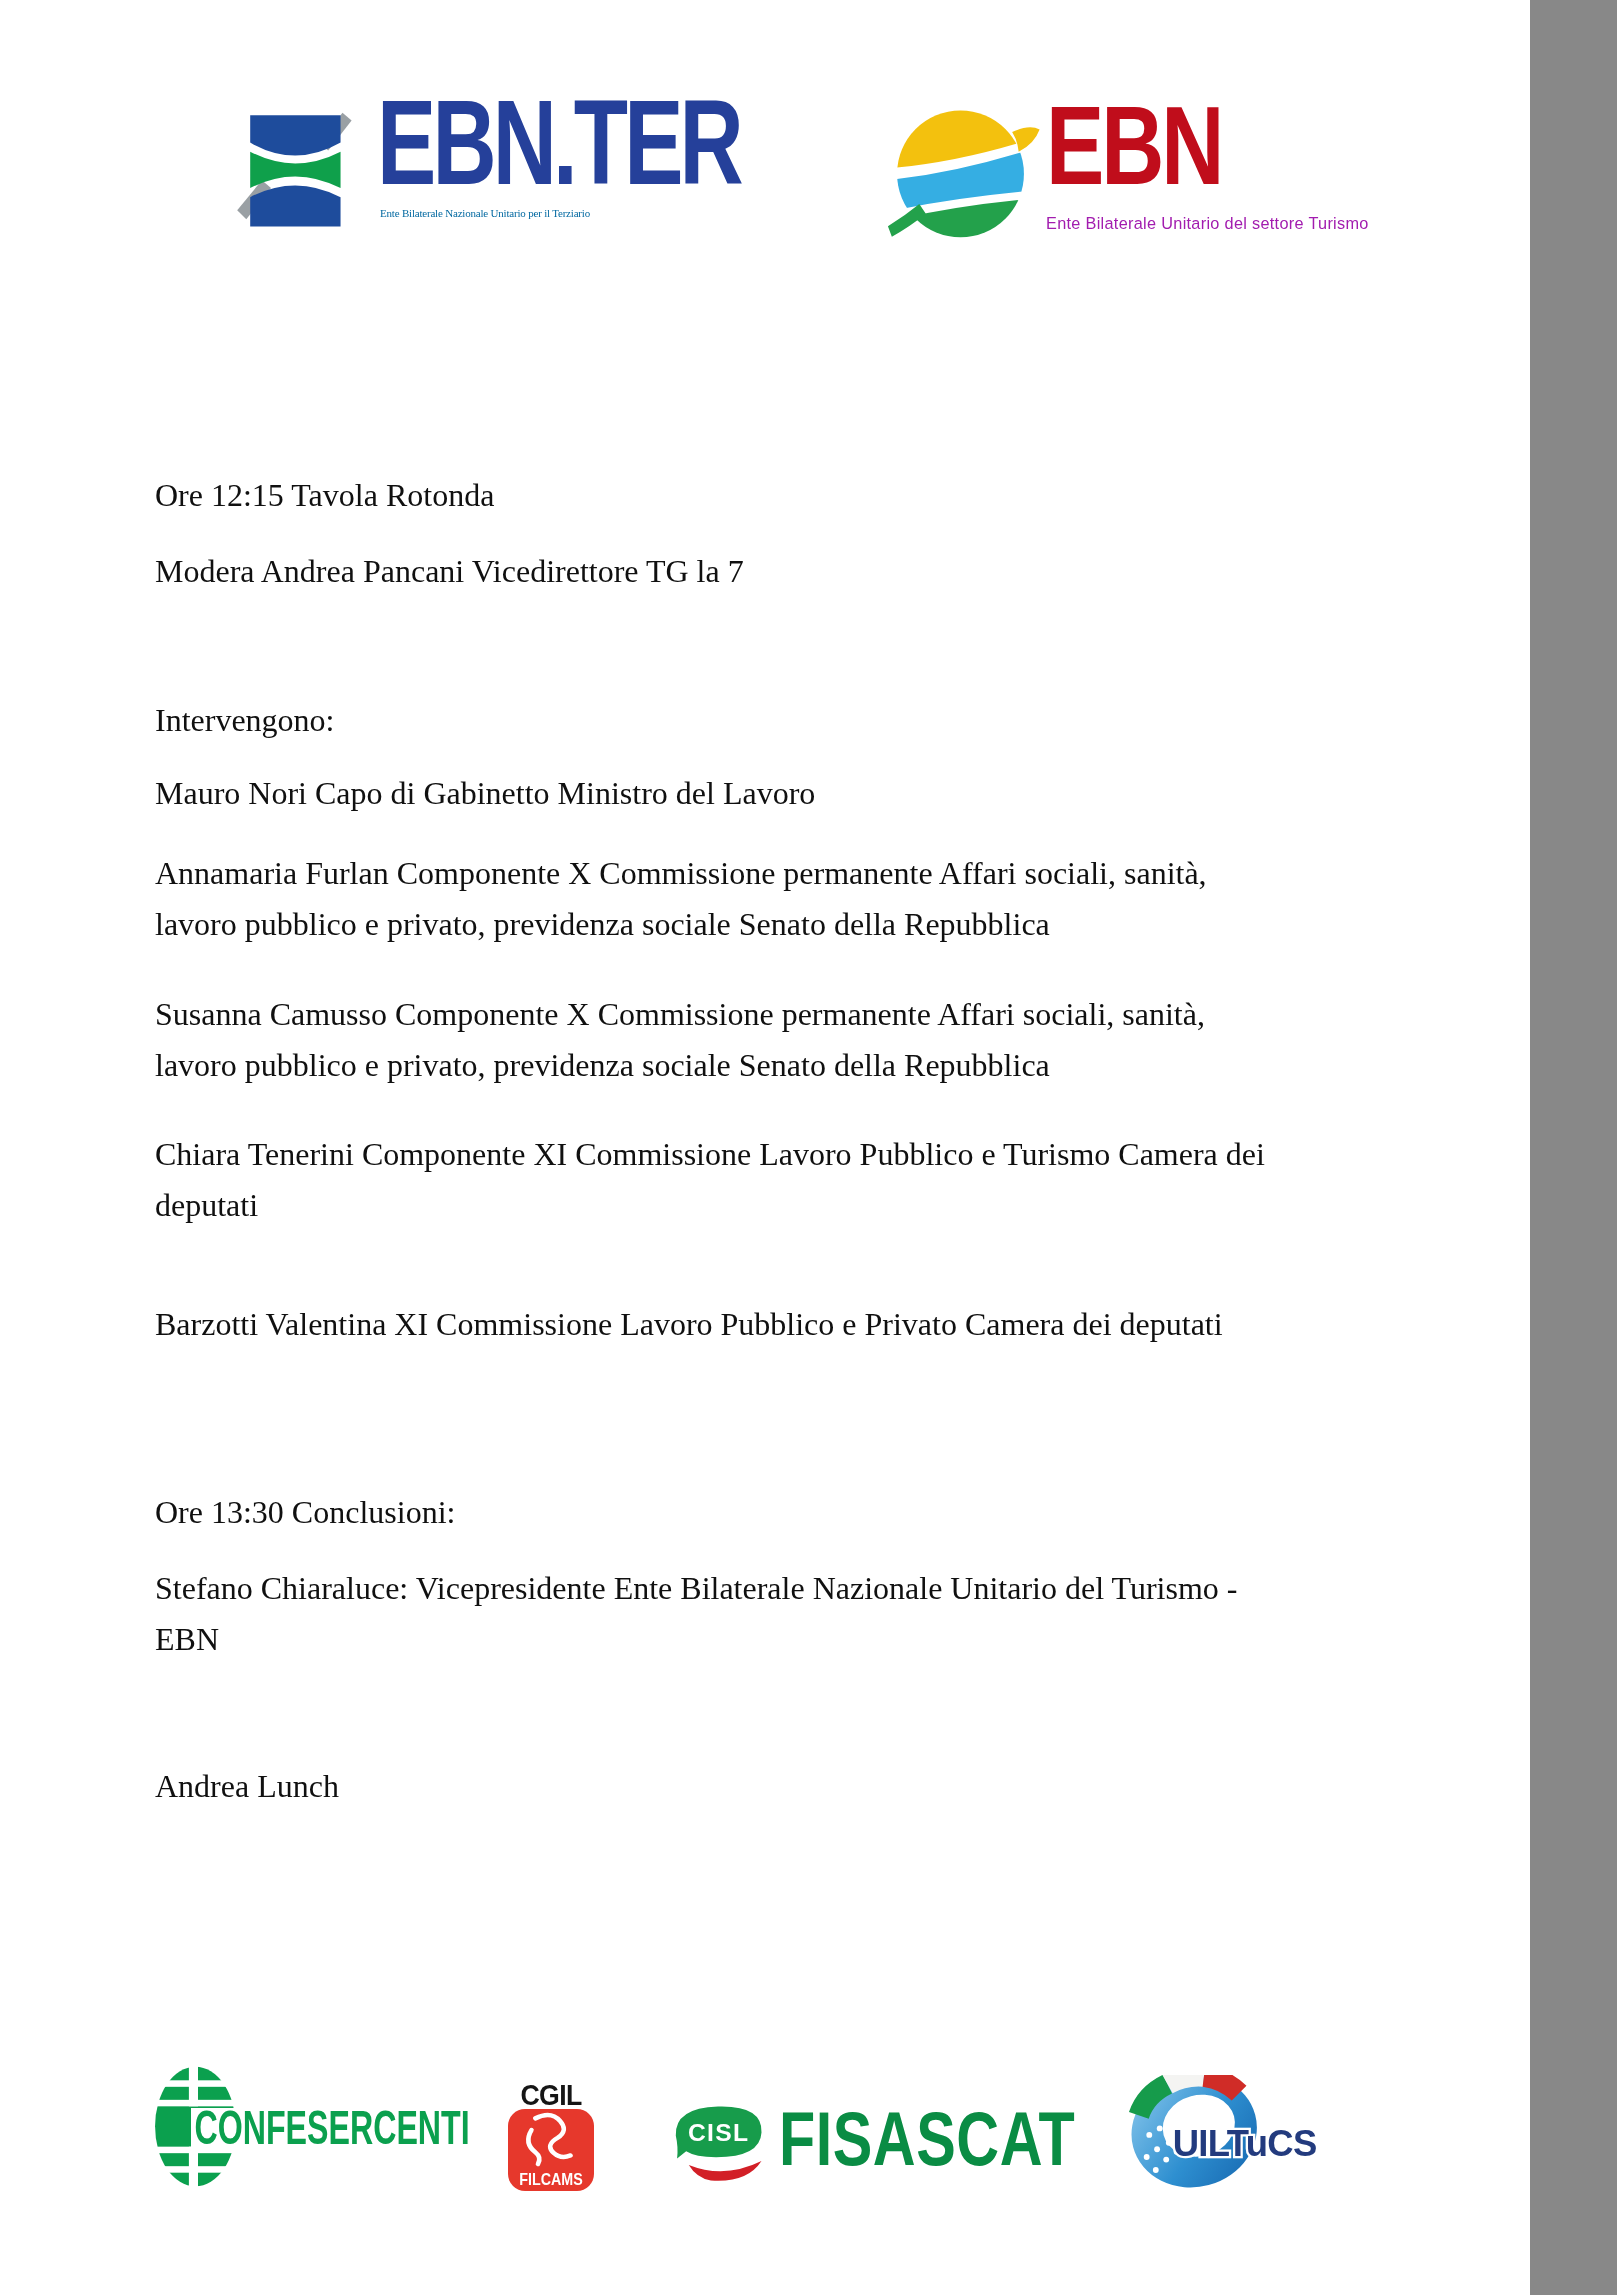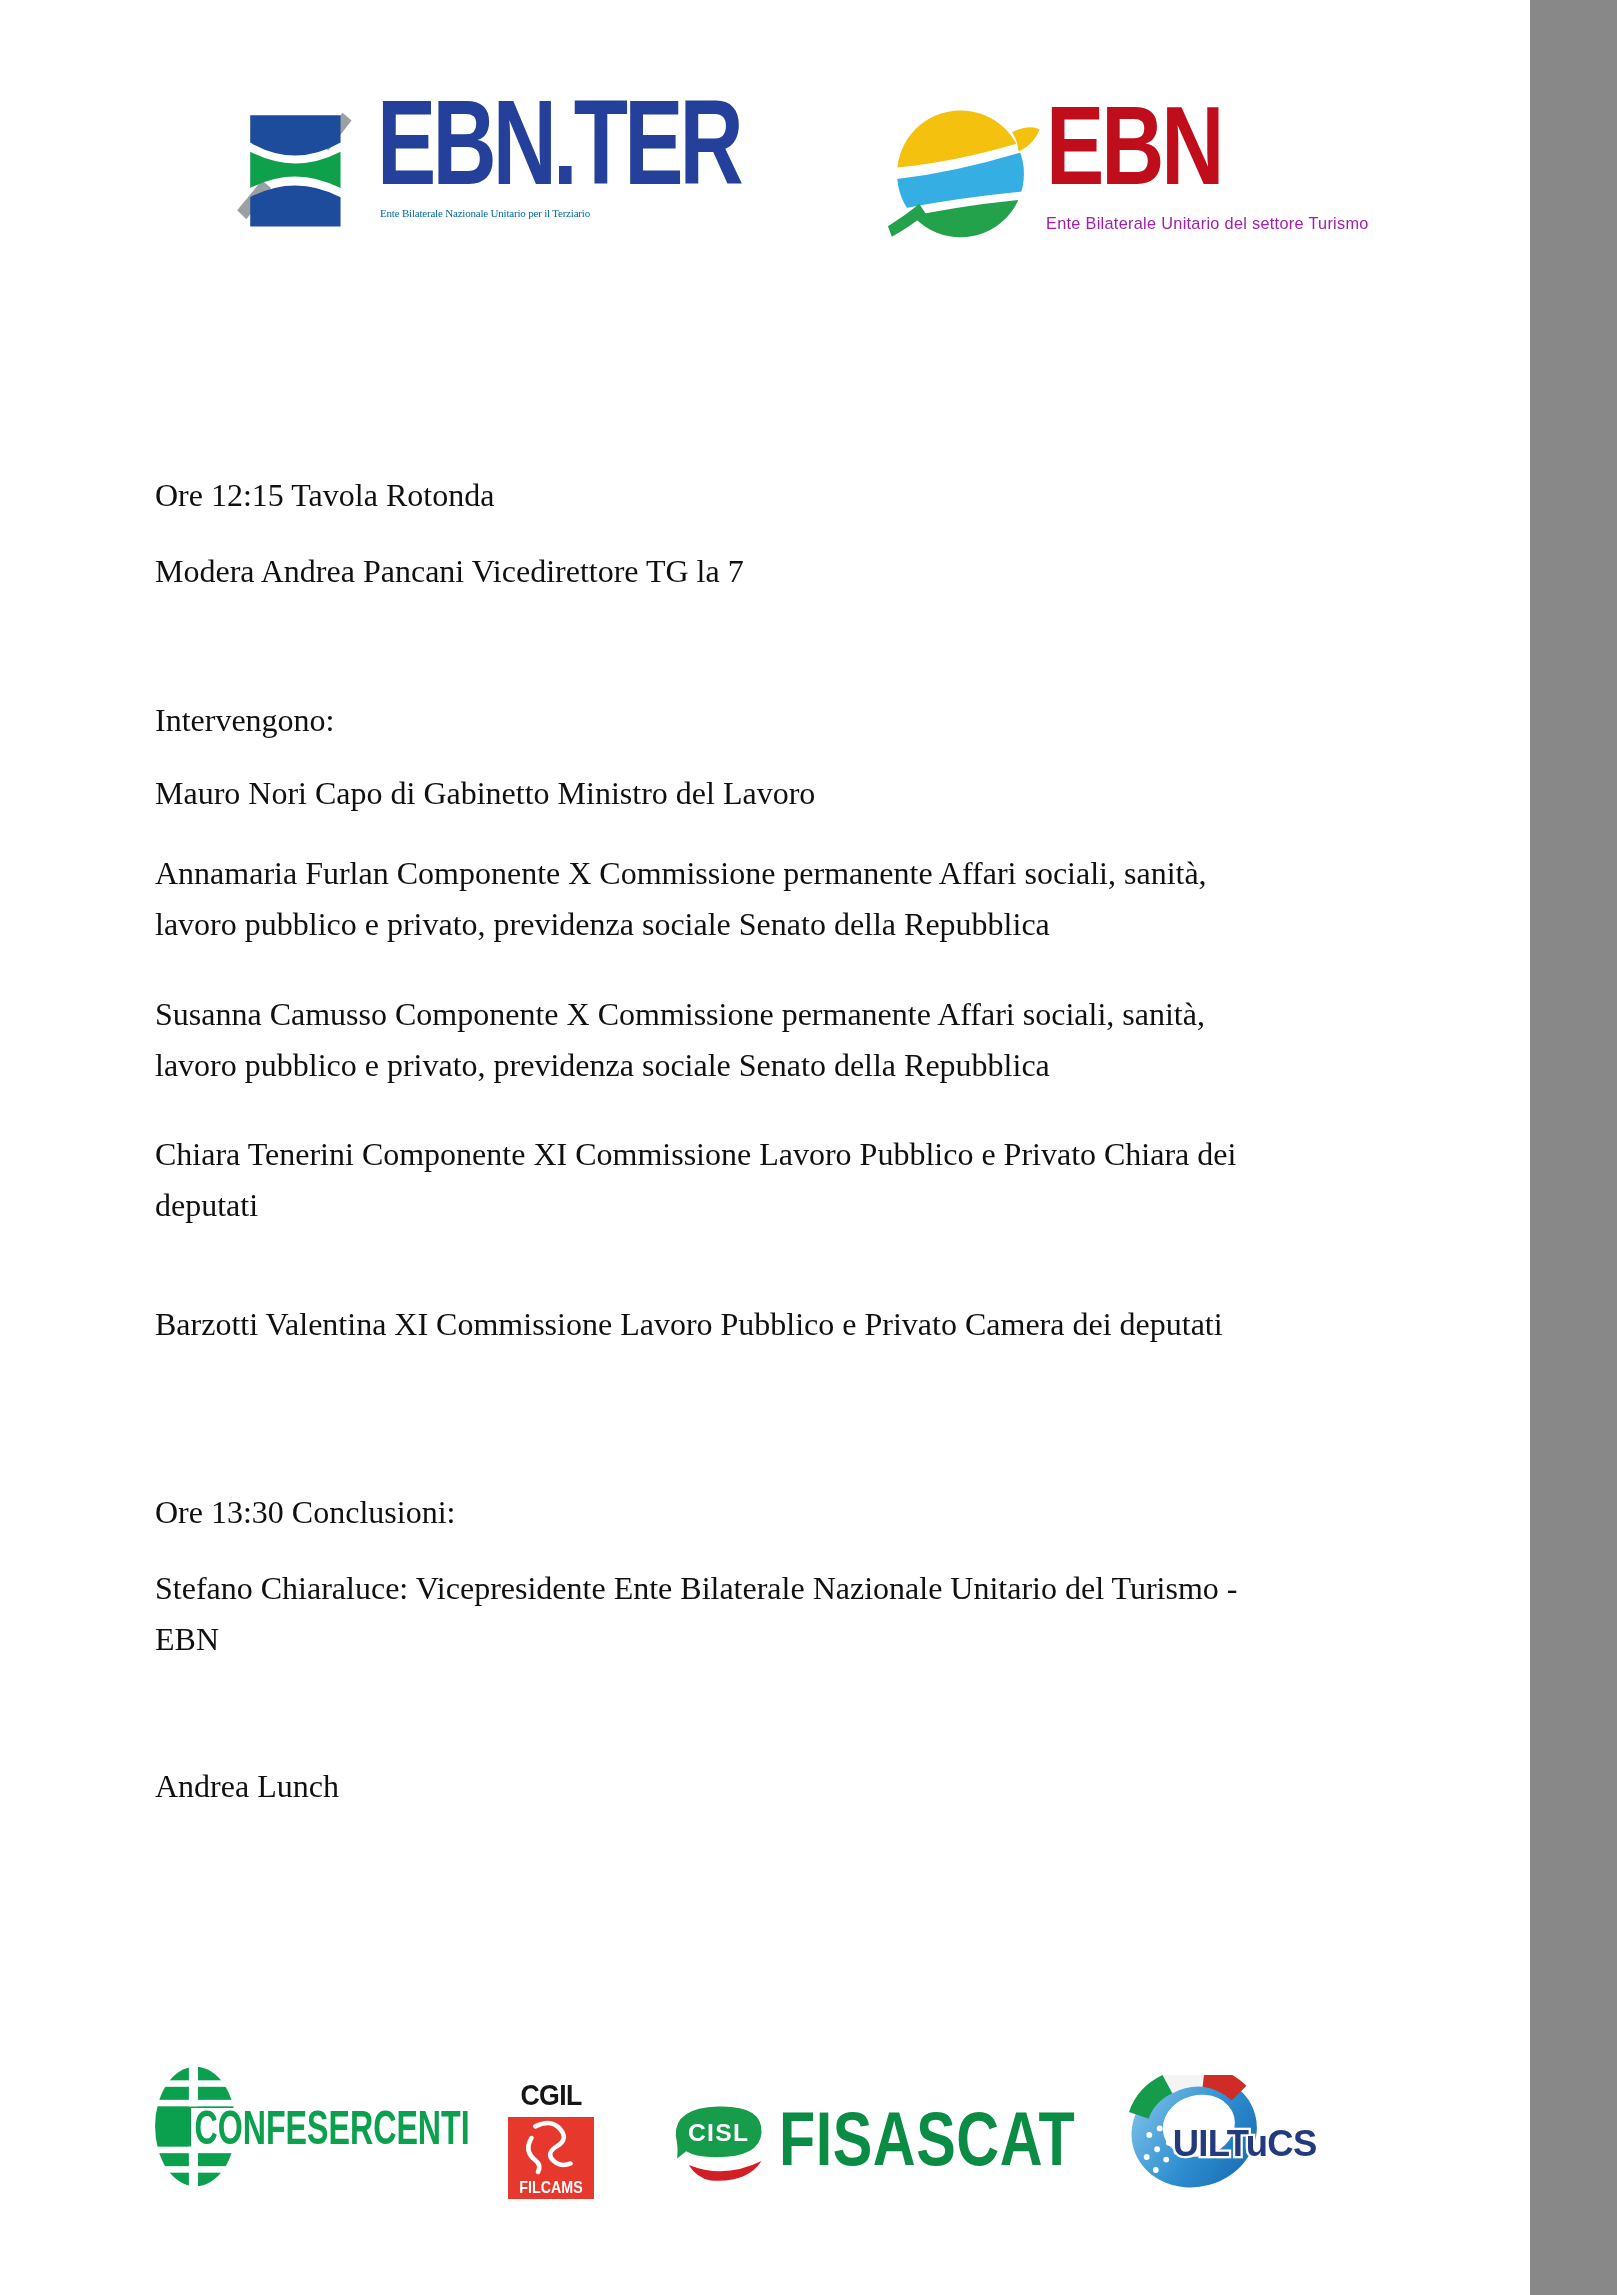--- a/index.html
+++ b/index.html
@@ -62,22 +62,22 @@
   }
   .cgil-box{left:508px;top:2082px;width:86px;}
   .cgil-label{
     text-align:center;
     font-family:"Liberation Sans",sans-serif;
     font-weight:bold;font-size:29px;line-height:27px;
     color:#151515;letter-spacing:-0.7px;
     transform:scaleX(0.92);transform-origin:50% 0;
   }
   .cgil-square{
-    position:relative;margin-top:8px;
-    width:86px;height:82px;background:#E6382C;
+    position:relative;margin-top:0px;
+    width:86px;height:82px;background:#E6382C;border-radius:17px;
   }
   .filcams-label{
     position:absolute;bottom:1.3px;left:0;width:100%;
     text-align:center;
     font-family:"Liberation Sans",sans-serif;
     font-weight:bold;font-size:17px;color:#ffffff;
     transform:scaleX(0.84);transform-origin:50% 100%;
   }
   .fisascat-label{
     left:779px;top:2101px;
@@ -125,21 +125,21 @@
 
   <main>
     <div class="para" style="top:470px">Ore 12:15 Tavola Rotonda</div>
     <div class="para" style="top:546px">Modera Andrea Pancani Vicedirettore TG la 7</div>
     <div class="para" style="top:695px">Intervengono:</div>
     <div class="para" style="top:768px">Mauro Nori Capo di Gabinetto Ministro del Lavoro</div>
     <div class="para" style="top:848px">Annamaria Furlan Componente X Commissione permanente Affari sociali, sanità,
 lavoro pubblico e privato, previdenza sociale Senato della Repubblica</div>
     <div class="para" style="top:989px">Susanna Camusso Componente X Commissione permanente Affari sociali, sanità,
 lavoro pubblico e privato, previdenza sociale Senato della Repubblica</div>
-    <div class="para" style="top:1129px">Chiara Tenerini Componente XI Commissione Lavoro Pubblico e Privato Chiara dei
+    <div class="para" style="top:1129px">Chiara Tenerini Componente XI Commissione Lavoro Pubblico e Turismo Camera dei
 deputati</div>
     <div class="para" style="top:1299px">Barzotti Valentina XI Commissione Lavoro Pubblico e Privato Camera dei deputati</div>
     <div class="para" style="top:1487px">Ore 13:30 Conclusioni:</div>
     <div class="para" style="top:1563px">Stefano Chiaraluce: Vicepresidente Ente Bilaterale Nazionale Unitario del Turismo -
 EBN</div>
     <div class="para" style="top:1761px">Andrea Lunch</div>
   </main>
 
   <footer>
 

